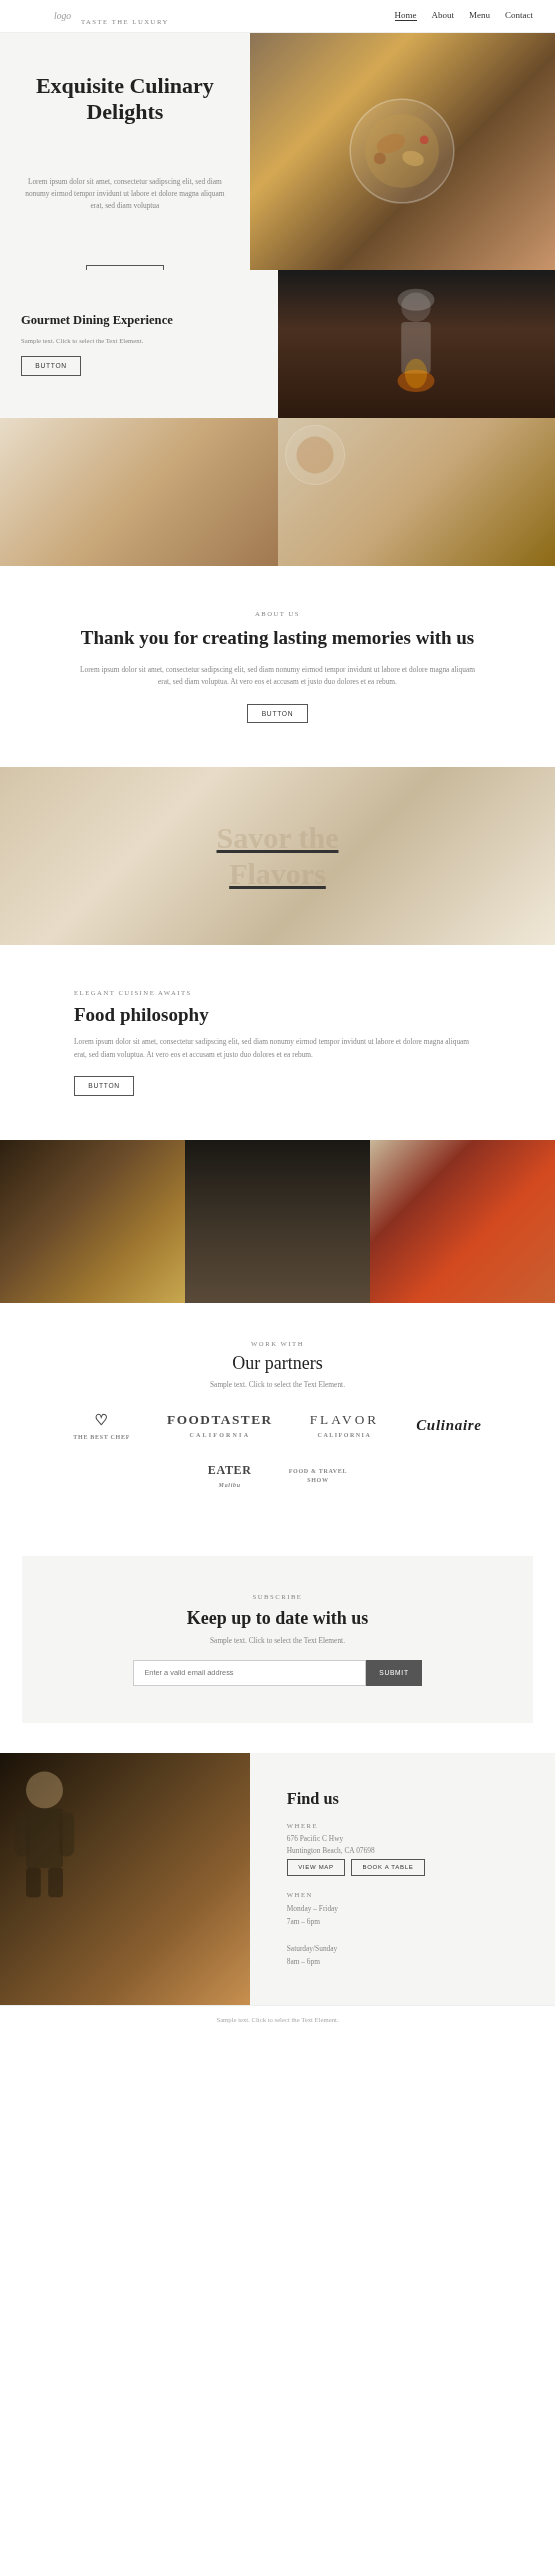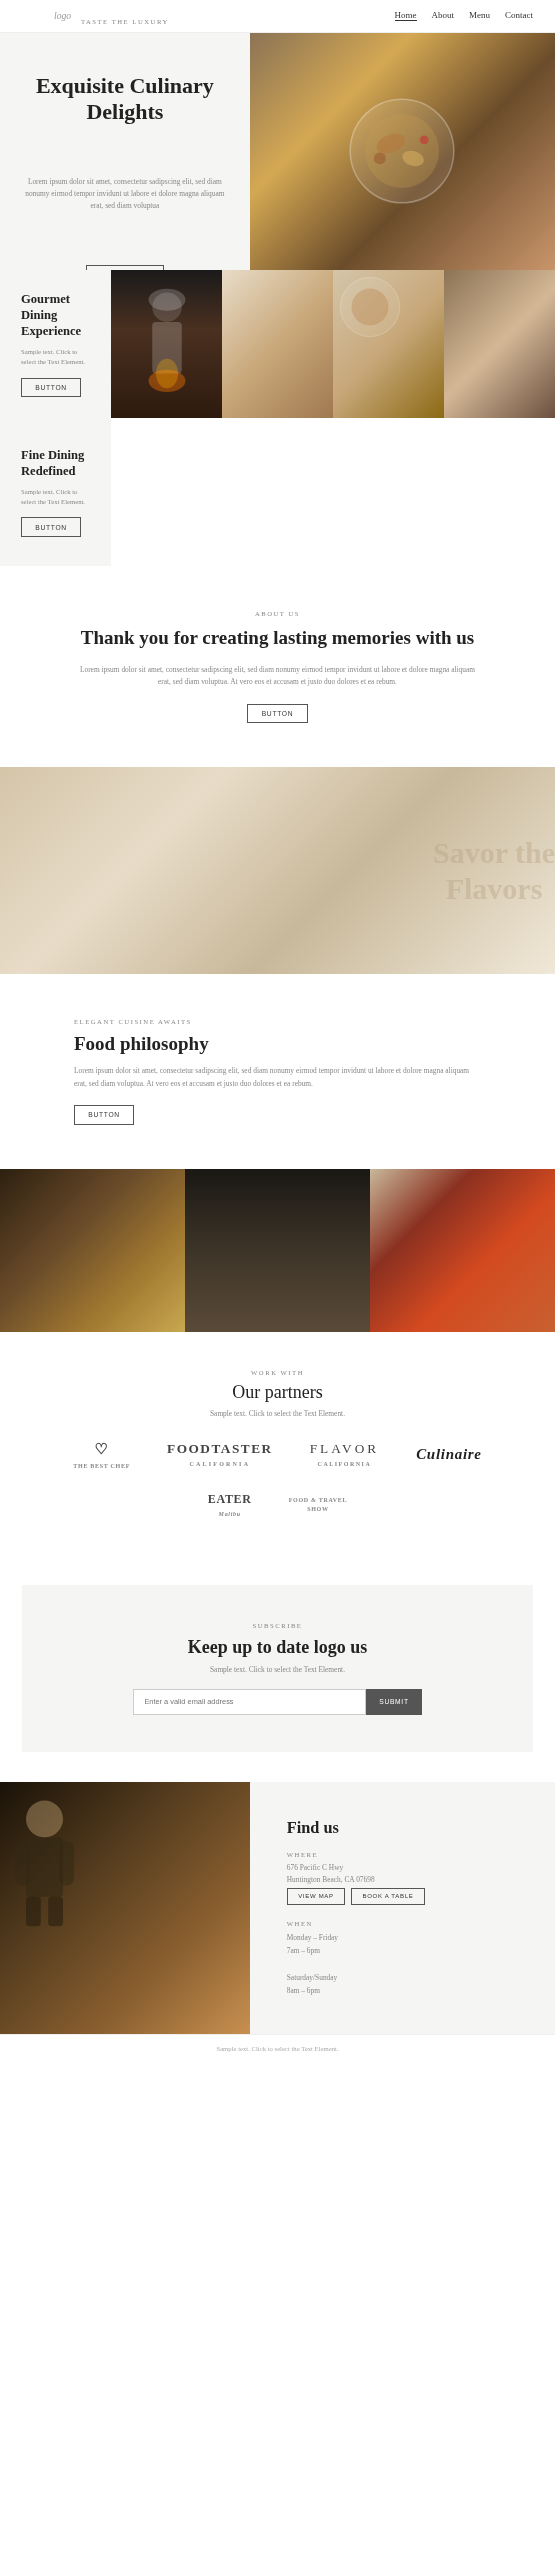--- a/index.html
+++ b/index.html
@@ -29,21 +29,21 @@
       letter-spacing: 0.7px; text-transform: uppercase; cursor: pointer; background: none; color: #333;
     }
     .hero-right { width: 55%; overflow: hidden; }
     .food-img-hero {
       width: 100%; height: 100%;
       background: linear-gradient(135deg, #8b7355 0%, #d4a853 30%, #6b4c2a 60%, #c9956b 100%);
       display: flex; align-items: center; justify-content: center;
     }
 
     
-    .grid-section { display: grid; grid-template-columns: 1fr 1fr 1fr 1fr 1fr; grid-template-rows: 148px 148px; }
+    .grid-section { display: grid; grid-template-columns: 1fr 1fr; grid-template-rows: 148px 148px; }
     .grid-cell { position: relative; overflow: hidden; }
     .grid-cell.text-cell {
       background: #f5f5f3; display: flex; flex-direction: column;
       justify-content: center; align-items: flex-start; padding: 22px 21px;
     }
     .grid-cell.text-cell h2 { font-size: 12.6px; font-weight: 700; margin-bottom: 7.4px; color: #222; line-height: 1.3; }
     .grid-cell.text-cell p { font-size: 6.7px; color: #888; line-height: 1.5; margin-bottom: 10.4px; }
     .grid-cell.image-cell { background: #888; }
     .img-chef { background: linear-gradient(180deg, #1a1a1a 0%, #4a3020 40%, #2d1a0e 100%); width:100%; height:100%; display:flex; align-items:center; justify-content:center; }
     .img-food1 { background: linear-gradient(135deg, #d4c5a9 0%, #c8a87a 50%, #8b6914 100%); width:100%; height:100%; }
@@ -51,23 +51,23 @@
     .img-dining { background: linear-gradient(135deg, #8b7355 0%, #d4b896 50%, #6b5040 100%); width:100%; height:100%; }
 
     
     .about-section { background: #fff; padding: 44px 74px; text-align: center; }
     .about-section .sub { font-size: 6.7px; letter-spacing: 1.5px; text-transform: uppercase; color: #888; margin-bottom: 9px; }
     .about-section h2 { font-size: 19px; font-weight: 700; color: #222; margin-bottom: 13.3px; line-height: 1.3; }
     .about-section p { font-size: 7.4px; color: #888; line-height: 1.7; margin-bottom: 15px; }
 
     
     .blurred-section { 
-      height: 207px; position: relative; overflow: hidden;
+      height: 178px; position: relative; overflow: hidden;
       background: linear-gradient(135deg, #d4c5a9 0%, #e8dcc8 30%, #c8b89a 60%, #f0e8d8 100%);
-      display: flex; align-items: center; justify-content: flex-end;
+      display: flex; align-items: center; justify-content: center; text-decoration: underline;
     }
     .blurred-text { font-size: 30px; font-weight: 700; color: rgba(180,160,130,0.4); text-align: center; line-height: 1.2; }
 
     
     .philosophy-section { background: #fff; padding: 44px 74px; }
     .philosophy-section .sub { font-size: 6.7px; letter-spacing: 1.5px; text-transform: uppercase; color: #888; margin-bottom: 7.4px; }
     .philosophy-section h2 { font-size: 19px; font-weight: 700; color: #222; margin-bottom: 10.4px; }
     .philosophy-section p { font-size: 7.4px; color: #888; line-height: 1.7; margin-bottom: 15px; }
 
     
@@ -200,25 +200,20 @@
     <div class="img-food1">
       <svg width="74" height="74" viewBox="0 0 100 100">
         <circle cx="50" cy="50" r="40" fill="rgba(255,255,255,0.1)" stroke="rgba(255,255,255,0.3)" stroke-width="1"></circle>
         <circle cx="50" cy="50" r="25" fill="rgba(180,120,60,0.3)"></circle>
       </svg>
     </div>
   </div>
   <div class="grid-cell image-cell">
     <div class="img-dining"></div>
   </div>
-  <div class="grid-cell text-cell">
-    <h2>Fine Dining Redefined</h2>
-    <p>Sample text. Click to select the Text Element.</p>
-    <button class="btn-outline">BUTTON</button>
-  </div>
 </div>
 
 <section class="about-section">
   <div class="sub">ABOUT US</div>
   <h2>Thank you for creating lasting memories with us</h2>
   <p>Lorem ipsum dolor sit amet, consectetur sadipscing elit, sed diam nonumy eirmod tempor invidunt ut labore et dolore magna aliquam erat, sed diam voluptua. At vero eos et accusam et justo duo dolores et ea rebum.</p>
   <button class="btn-outline">BUTTON</button>
 </section>
 
 <div class="blurred-section">
@@ -273,21 +268,21 @@
     </div>
     <div class="partner-item partner-food-travel">
       <span>FOOD &amp; TRAVEL<br>SHOW</span>
     </div>
   </div>
 </section>
 
 <div class="outer-subscribe">
   <section class="subscribe-section">
     <div class="sub">SUBSCRIBE</div>
-    <h2>Keep up to date logo us</h2>
+    <h2>Keep up to date with us</h2>
     <p class="desc">Sample text. Click to select the Text Element.</p>
     <div class="subscribe-form">
       <input type="email" placeholder="Enter a valid email address" style="">
       <button>SUBMIT</button>
     </div>
   </section>
 </div>
 
 <section class="find-us-section">
   <div class="find-us-left">

